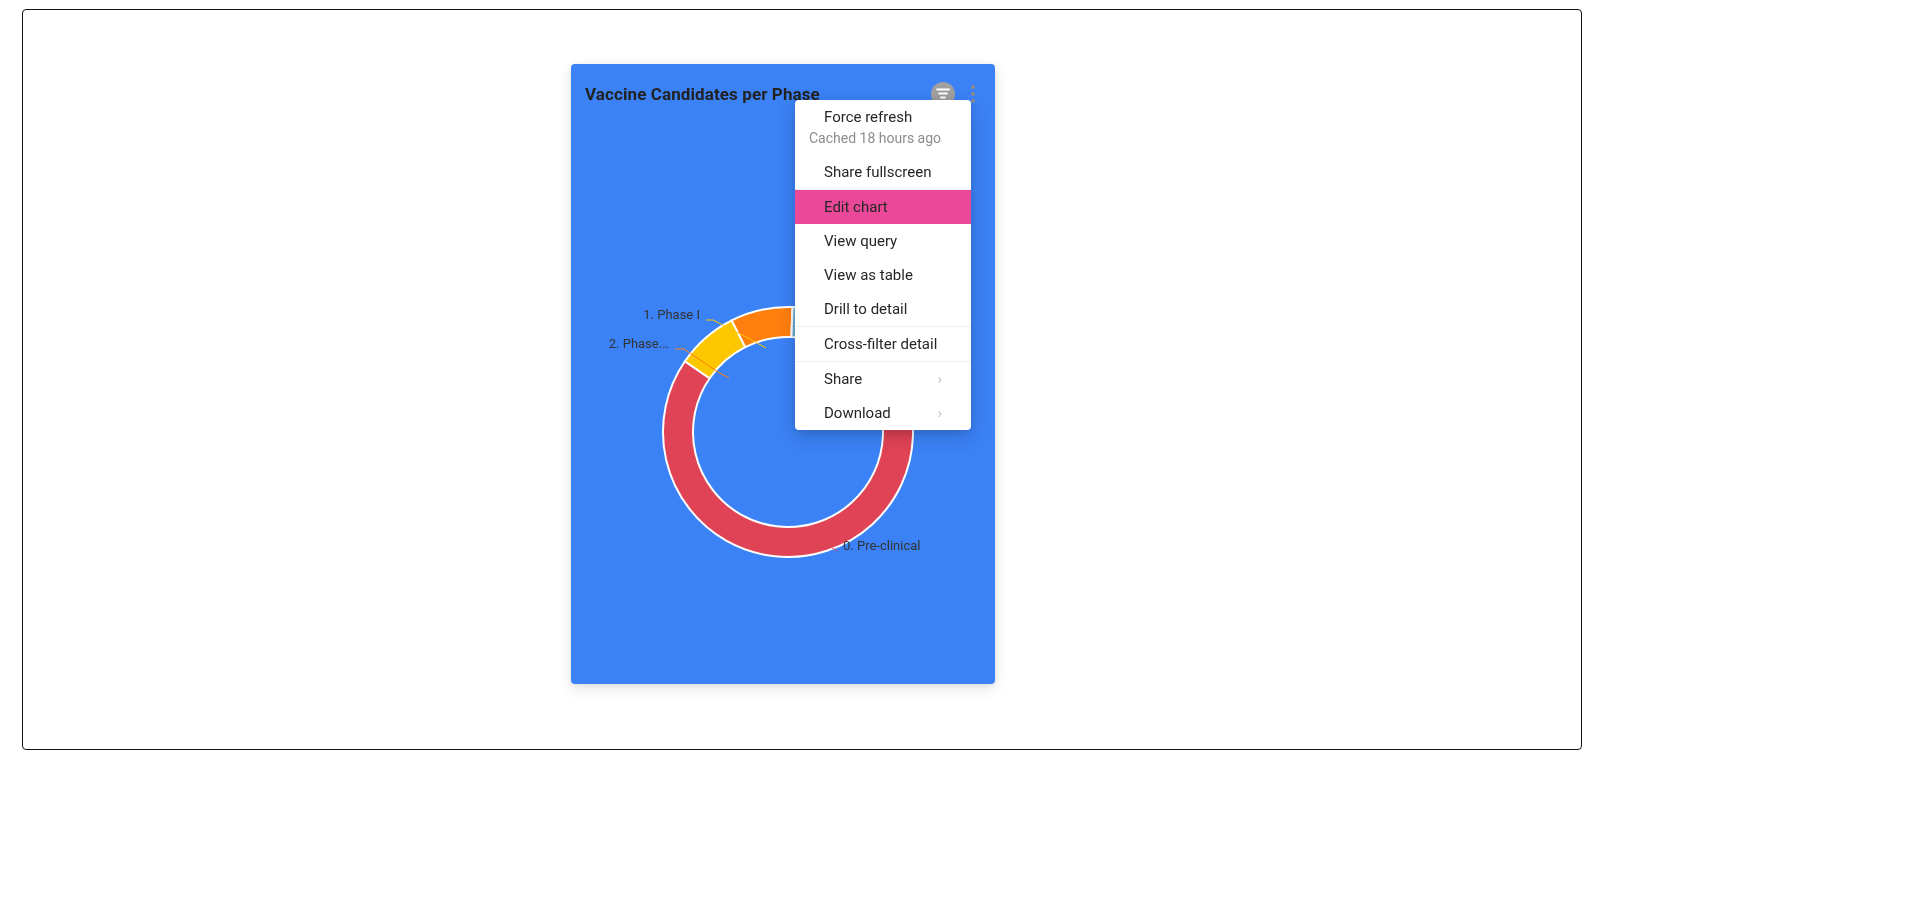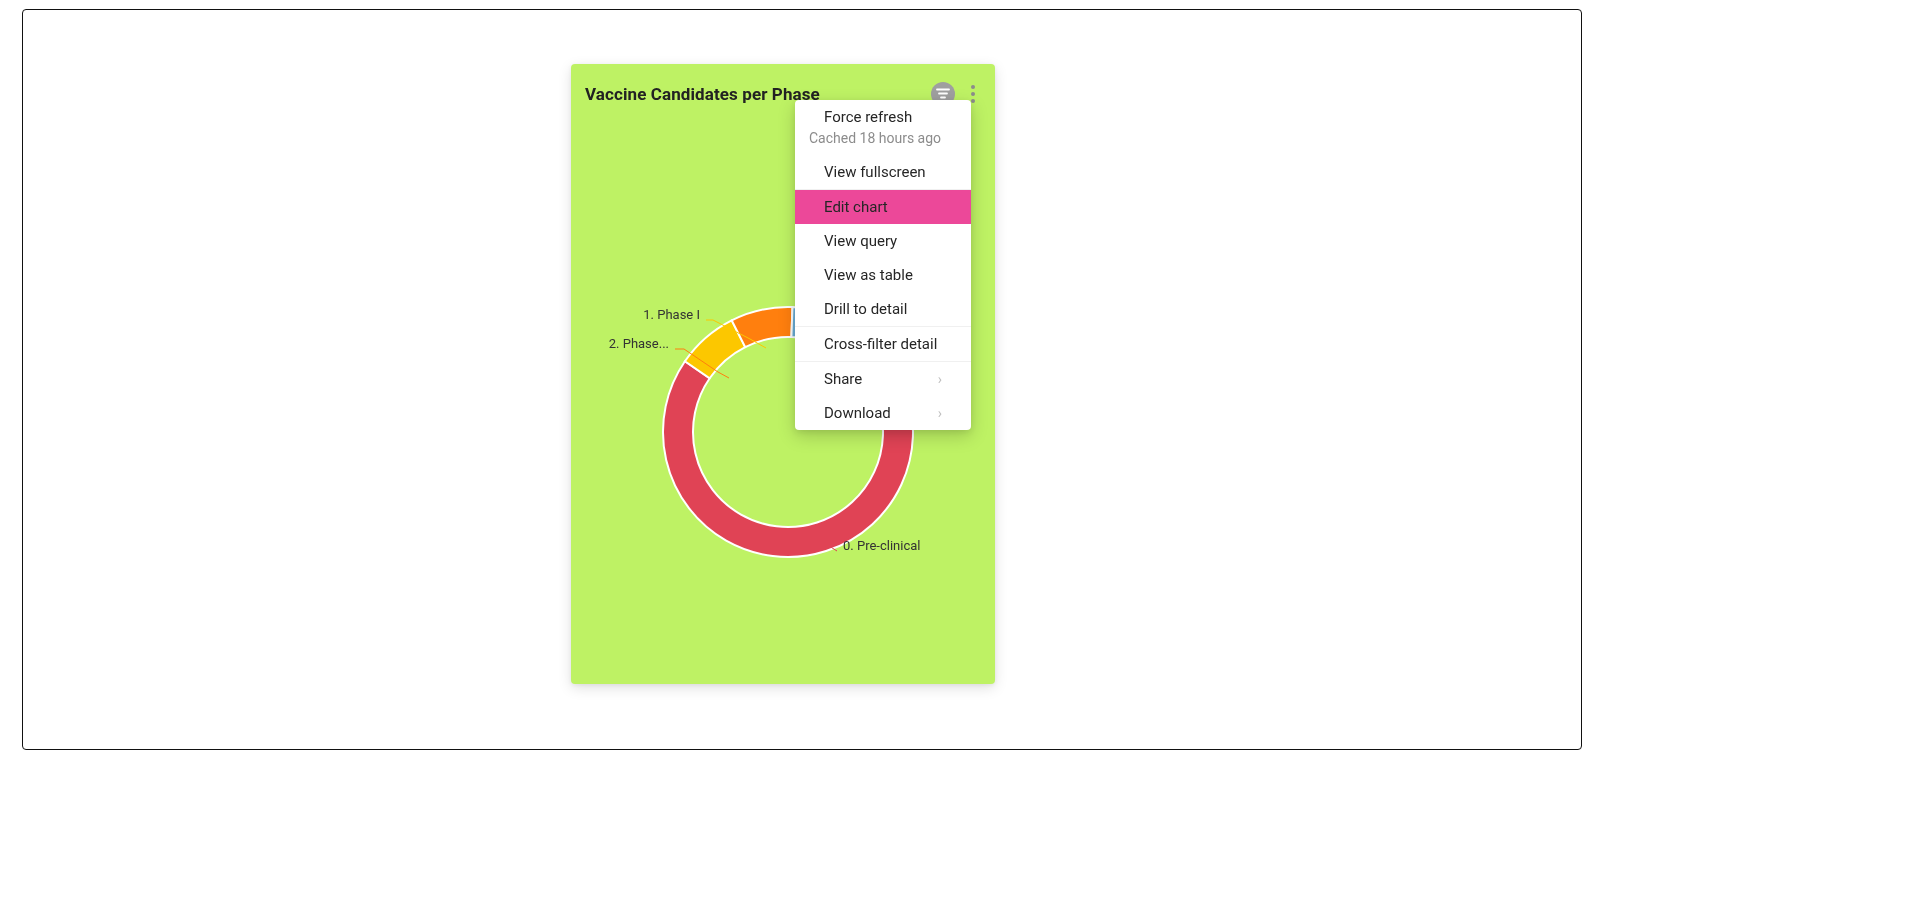--- a/index.html
+++ b/index.html
@@ -1,21 +1,21 @@
 <!DOCTYPE html>
 <html><head>
 <meta charset="utf-8">
 <style>
   * { box-sizing: border-box; }
   html, body { margin:0; padding:0; font-family: -apple-system, BlinkMacSystemFont, "Segoe UI", Roboto, "Helvetica Neue", Arial, sans-serif; background:#fff; }
   .stage { width:1928px; height:899px; position:relative; }
   .inner-frame { position:absolute; left:22px; top:9px; width:1560px; height:741px; border:1px solid #111; border-radius:4px; }
   .card {
     position:absolute; left:571px; top:64px; width:424px; height:620px;
-    background:#bef264; border-radius:4px;
+    background:#3b82f6; border-radius:4px;
     box-shadow: 0 4px 14px rgba(0,0,0,0.12), 0 1px 4px rgba(0,0,0,0.06);
   }
   .card-header { display:flex; align-items:center; justify-content:space-between; padding:12px 14px 0 14px; height:48px; }
   .card-title { font-size:17px; font-weight:700; color:#222; letter-spacing:0.1px; }
   .header-actions { display:flex; align-items:center; gap:10px; }
   .filter-btn { width:24px; height:24px; border-radius:50%; background:#9f9f9f; display:flex; align-items:center; justify-content:center; cursor:pointer; }
   .kebab-btn { width:16px; height:24px; display:flex; flex-direction:column; align-items:center; justify-content:center; gap:3px; cursor:pointer; }
   .kebab-btn span { width:4px; height:4px; border-radius:50%; background:#8c8c8c; display:block; }
   .chart-wrap { position:absolute; left:0; top:48px; right:0; bottom:0;padding-left:44px; }
   .donut-svg { position:absolute; left:0; top:0; }
@@ -79,21 +79,21 @@
       <div class="slice-label lbl-preclin">0. Pre-clinical</div>
     </div>
   </div>
 
   <div class="menu">
     <div class="menu-item">
       <span>Force refresh</span>
     </div>
     <div class="menu-sub">Cached 18 hours ago</div>
     <div class="menu-item">
-      <span>View fullscreen</span>
+      <span>Share fullscreen</span>
     </div>
     <div class="menu-divider"></div>
     <div class="menu-item hovered">
       <span>Edit chart</span>
     </div>
     <div class="menu-item">
       <span>View query</span>
     </div>
     <div class="menu-item">
       <span>View as table</span>

